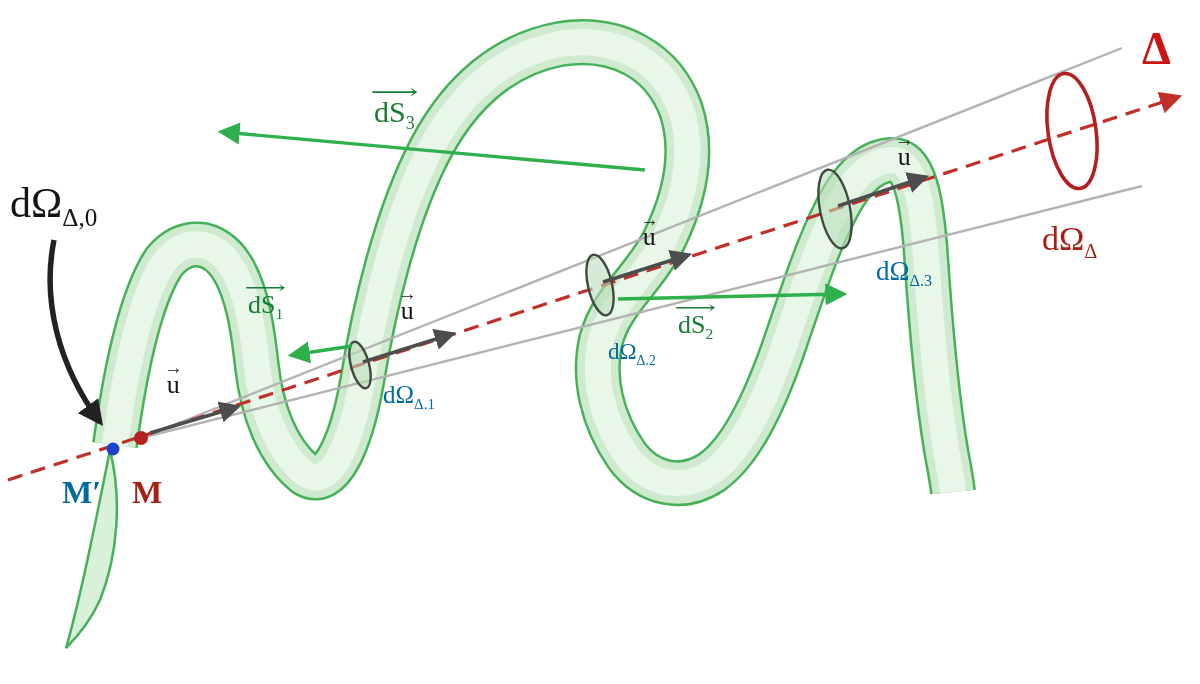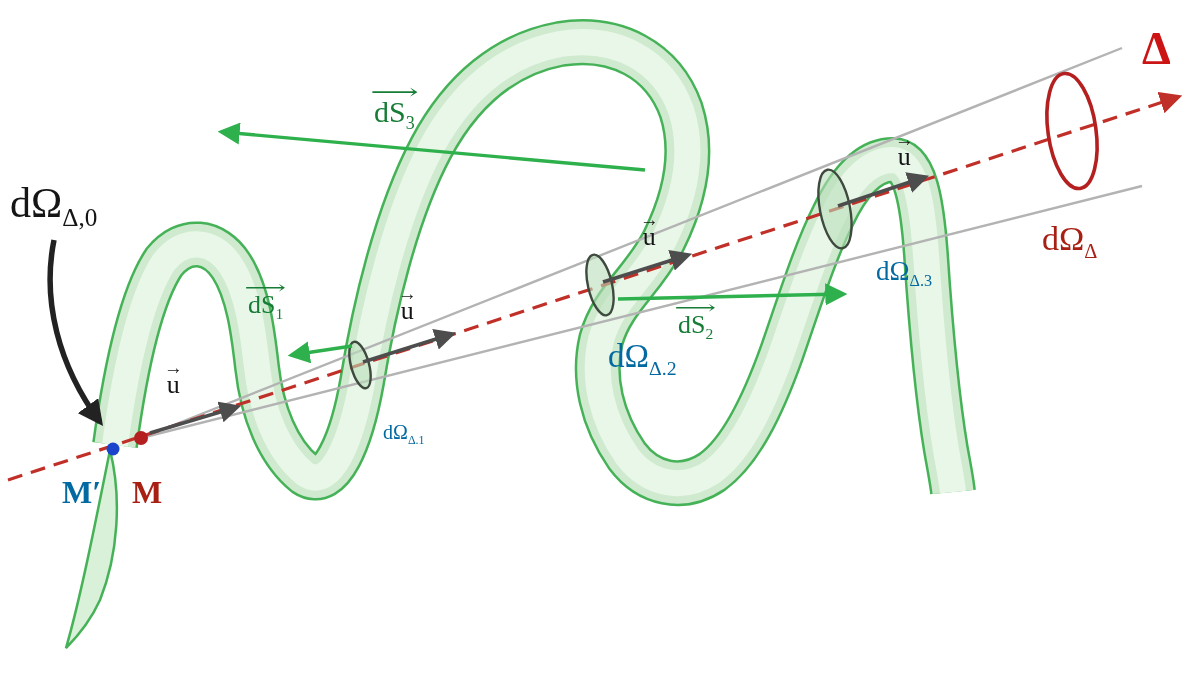--- a/index.html
+++ b/index.html
@@ -94,24 +94,24 @@
   <div class="lbl black" style="left:10px;top:182px;font-size:42px;">
     <span>dΩ</span><sub>Δ,0</sub>
   </div>
 
   <div class="lbl brightred bold" style="left:1142px;top:26px;font-size:46px;">Δ</div>
 
   <div class="lbl darkred" style="left:1042px;top:222px;font-size:34px;">
     <span>dΩ</span><sub>Δ</sub>
   </div>
 
-  <div class="lbl blue" style="left:383px;top:422px;font-size:20px;">
+  <div class="lbl blue" style="left:383px;top:382px;font-size:25px;">
     <span>dΩ</span><sub>Δ.1</sub>
   </div>
-  <div class="lbl blue" style="left:608px;top:340px;font-size:33px;text-align:center;">
+  <div class="lbl blue" style="left:608px;top:340px;font-size:23px;text-align:center;">
     <span>dΩ</span><sub>Δ.2</sub>
   </div>
   <div class="lbl blue" style="left:876px;top:258px;font-size:27px;">
     <span>dΩ</span><sub>Δ.3</sub>
   </div>
 
   <div class="lbl darkred bold" style="left:132px;top:476px;font-size:32px;">M</div>
   <div class="lbl blue bold" style="left:62px;top:476px;font-size:32px;">M′</div>
 
   <div class="lbl green vec vec-ds" style="left:248px;top:284px;font-size:26px;">

